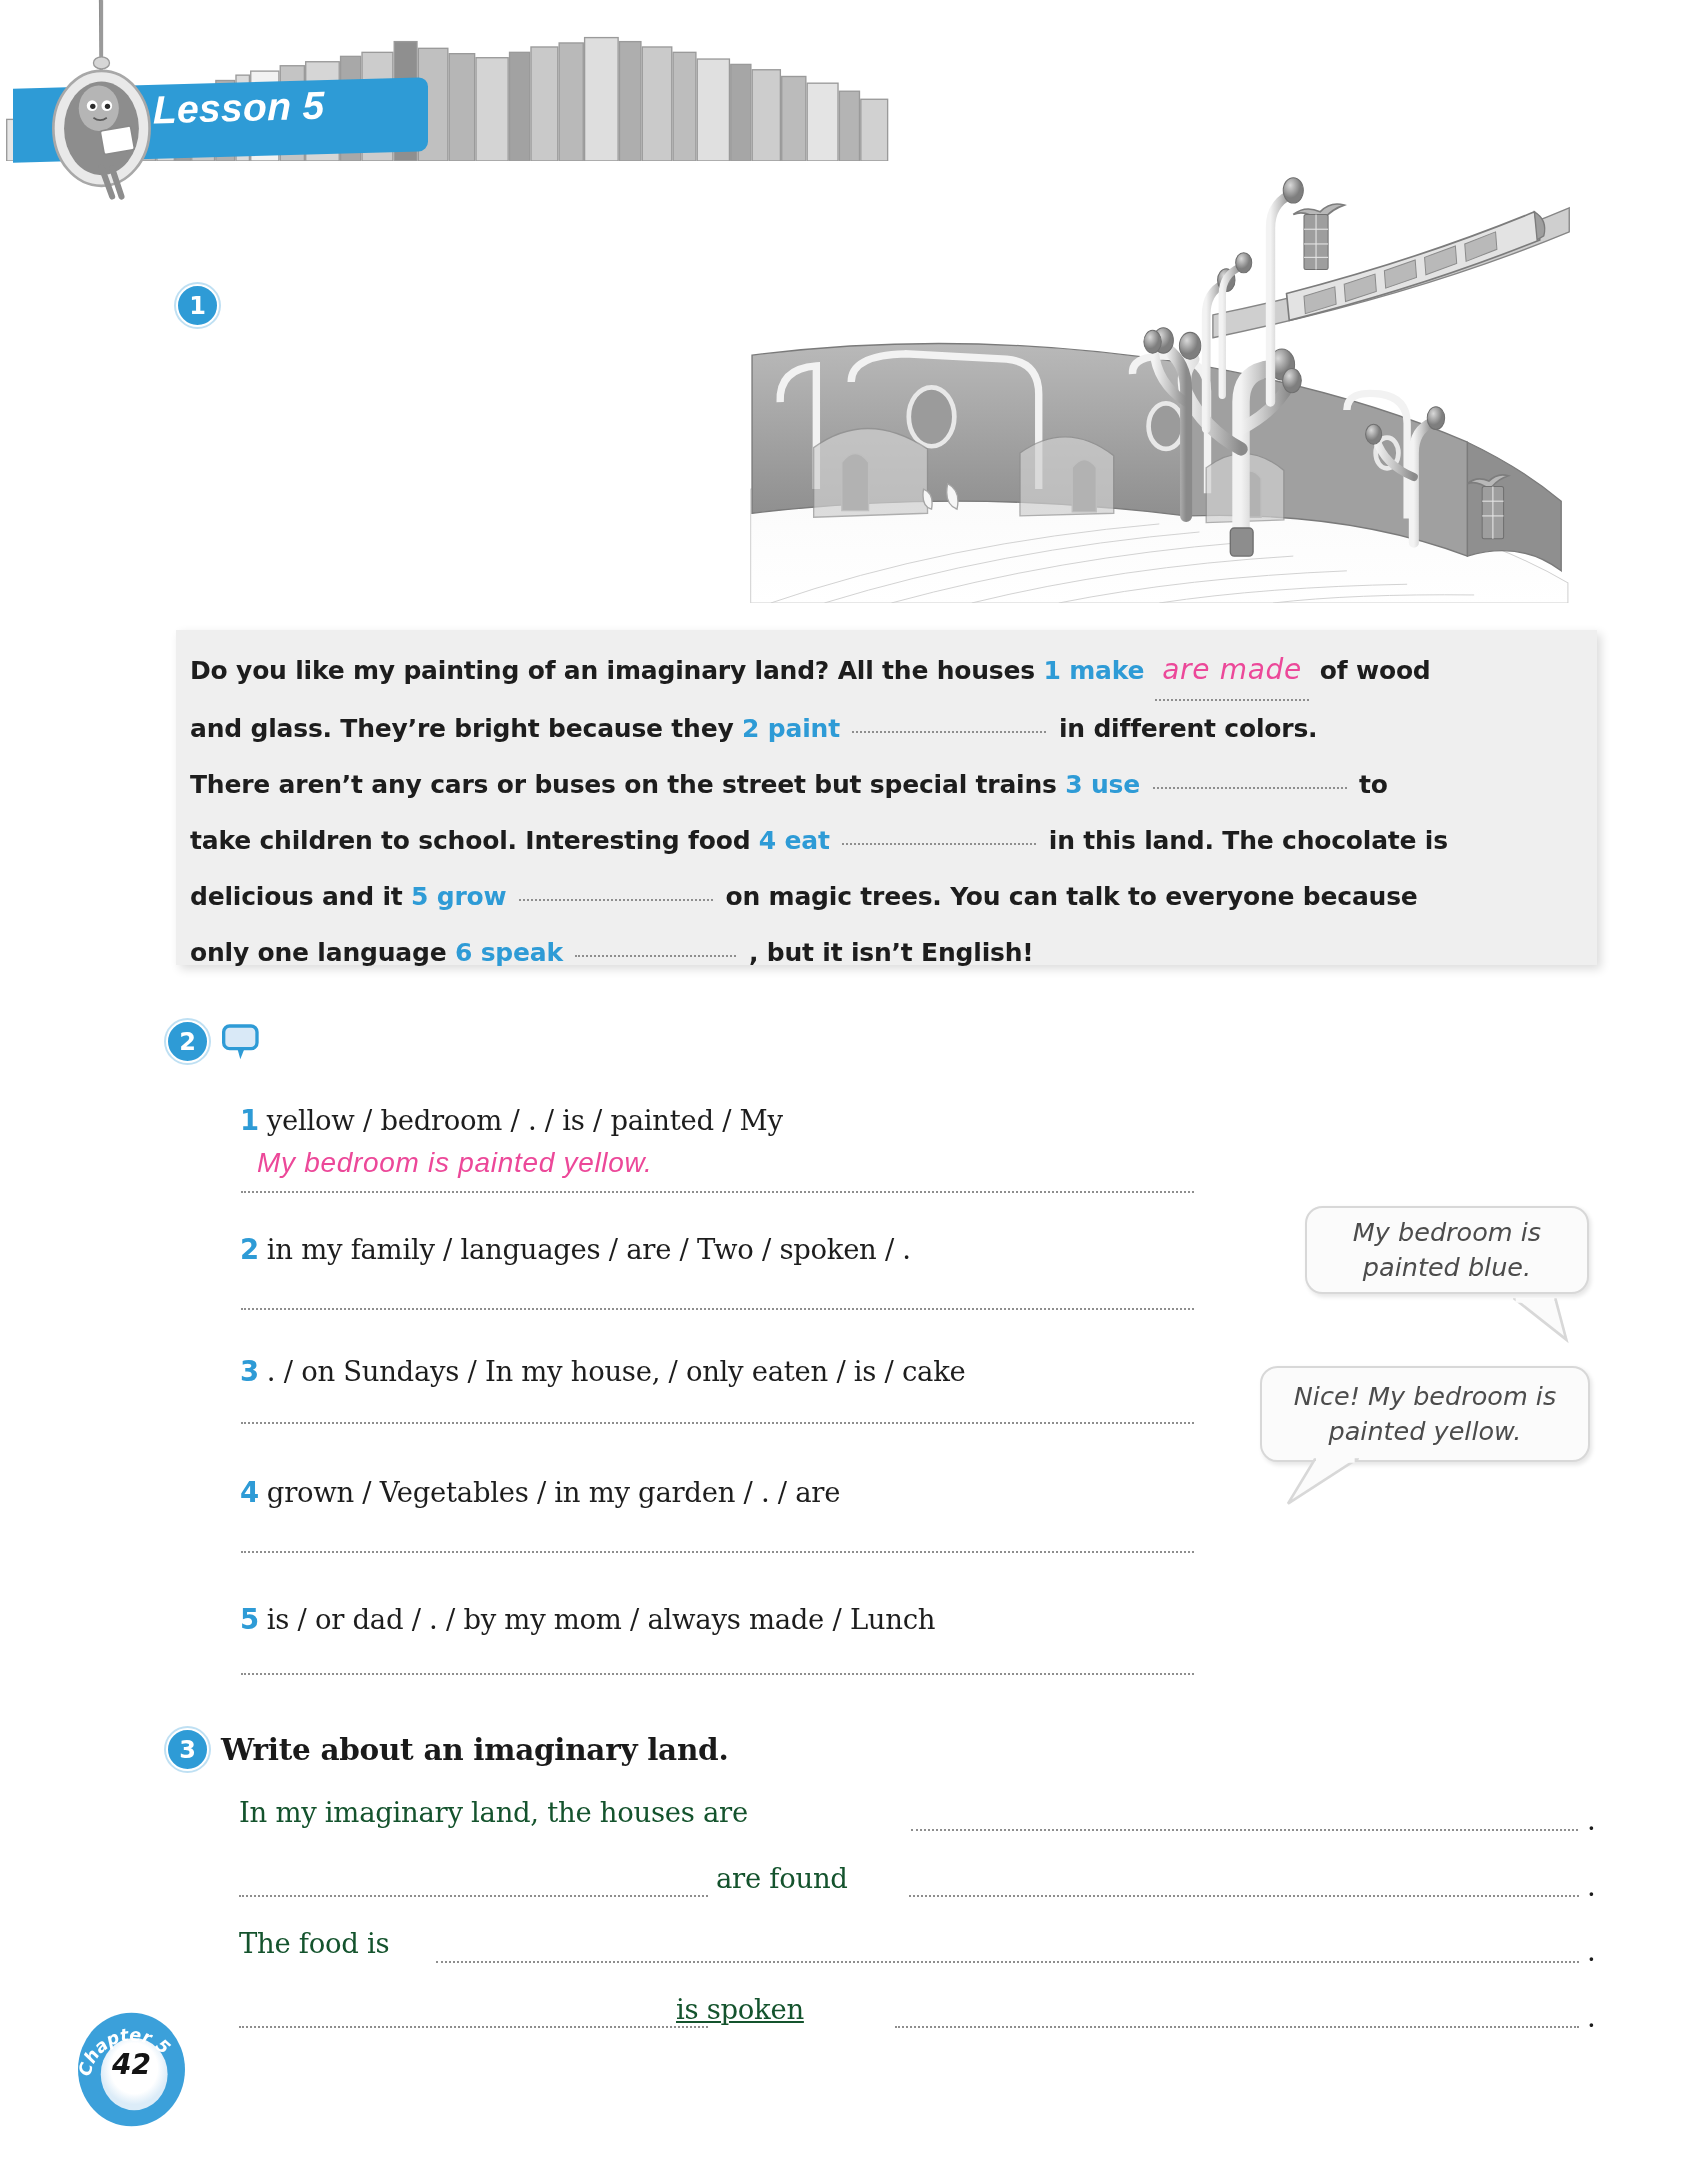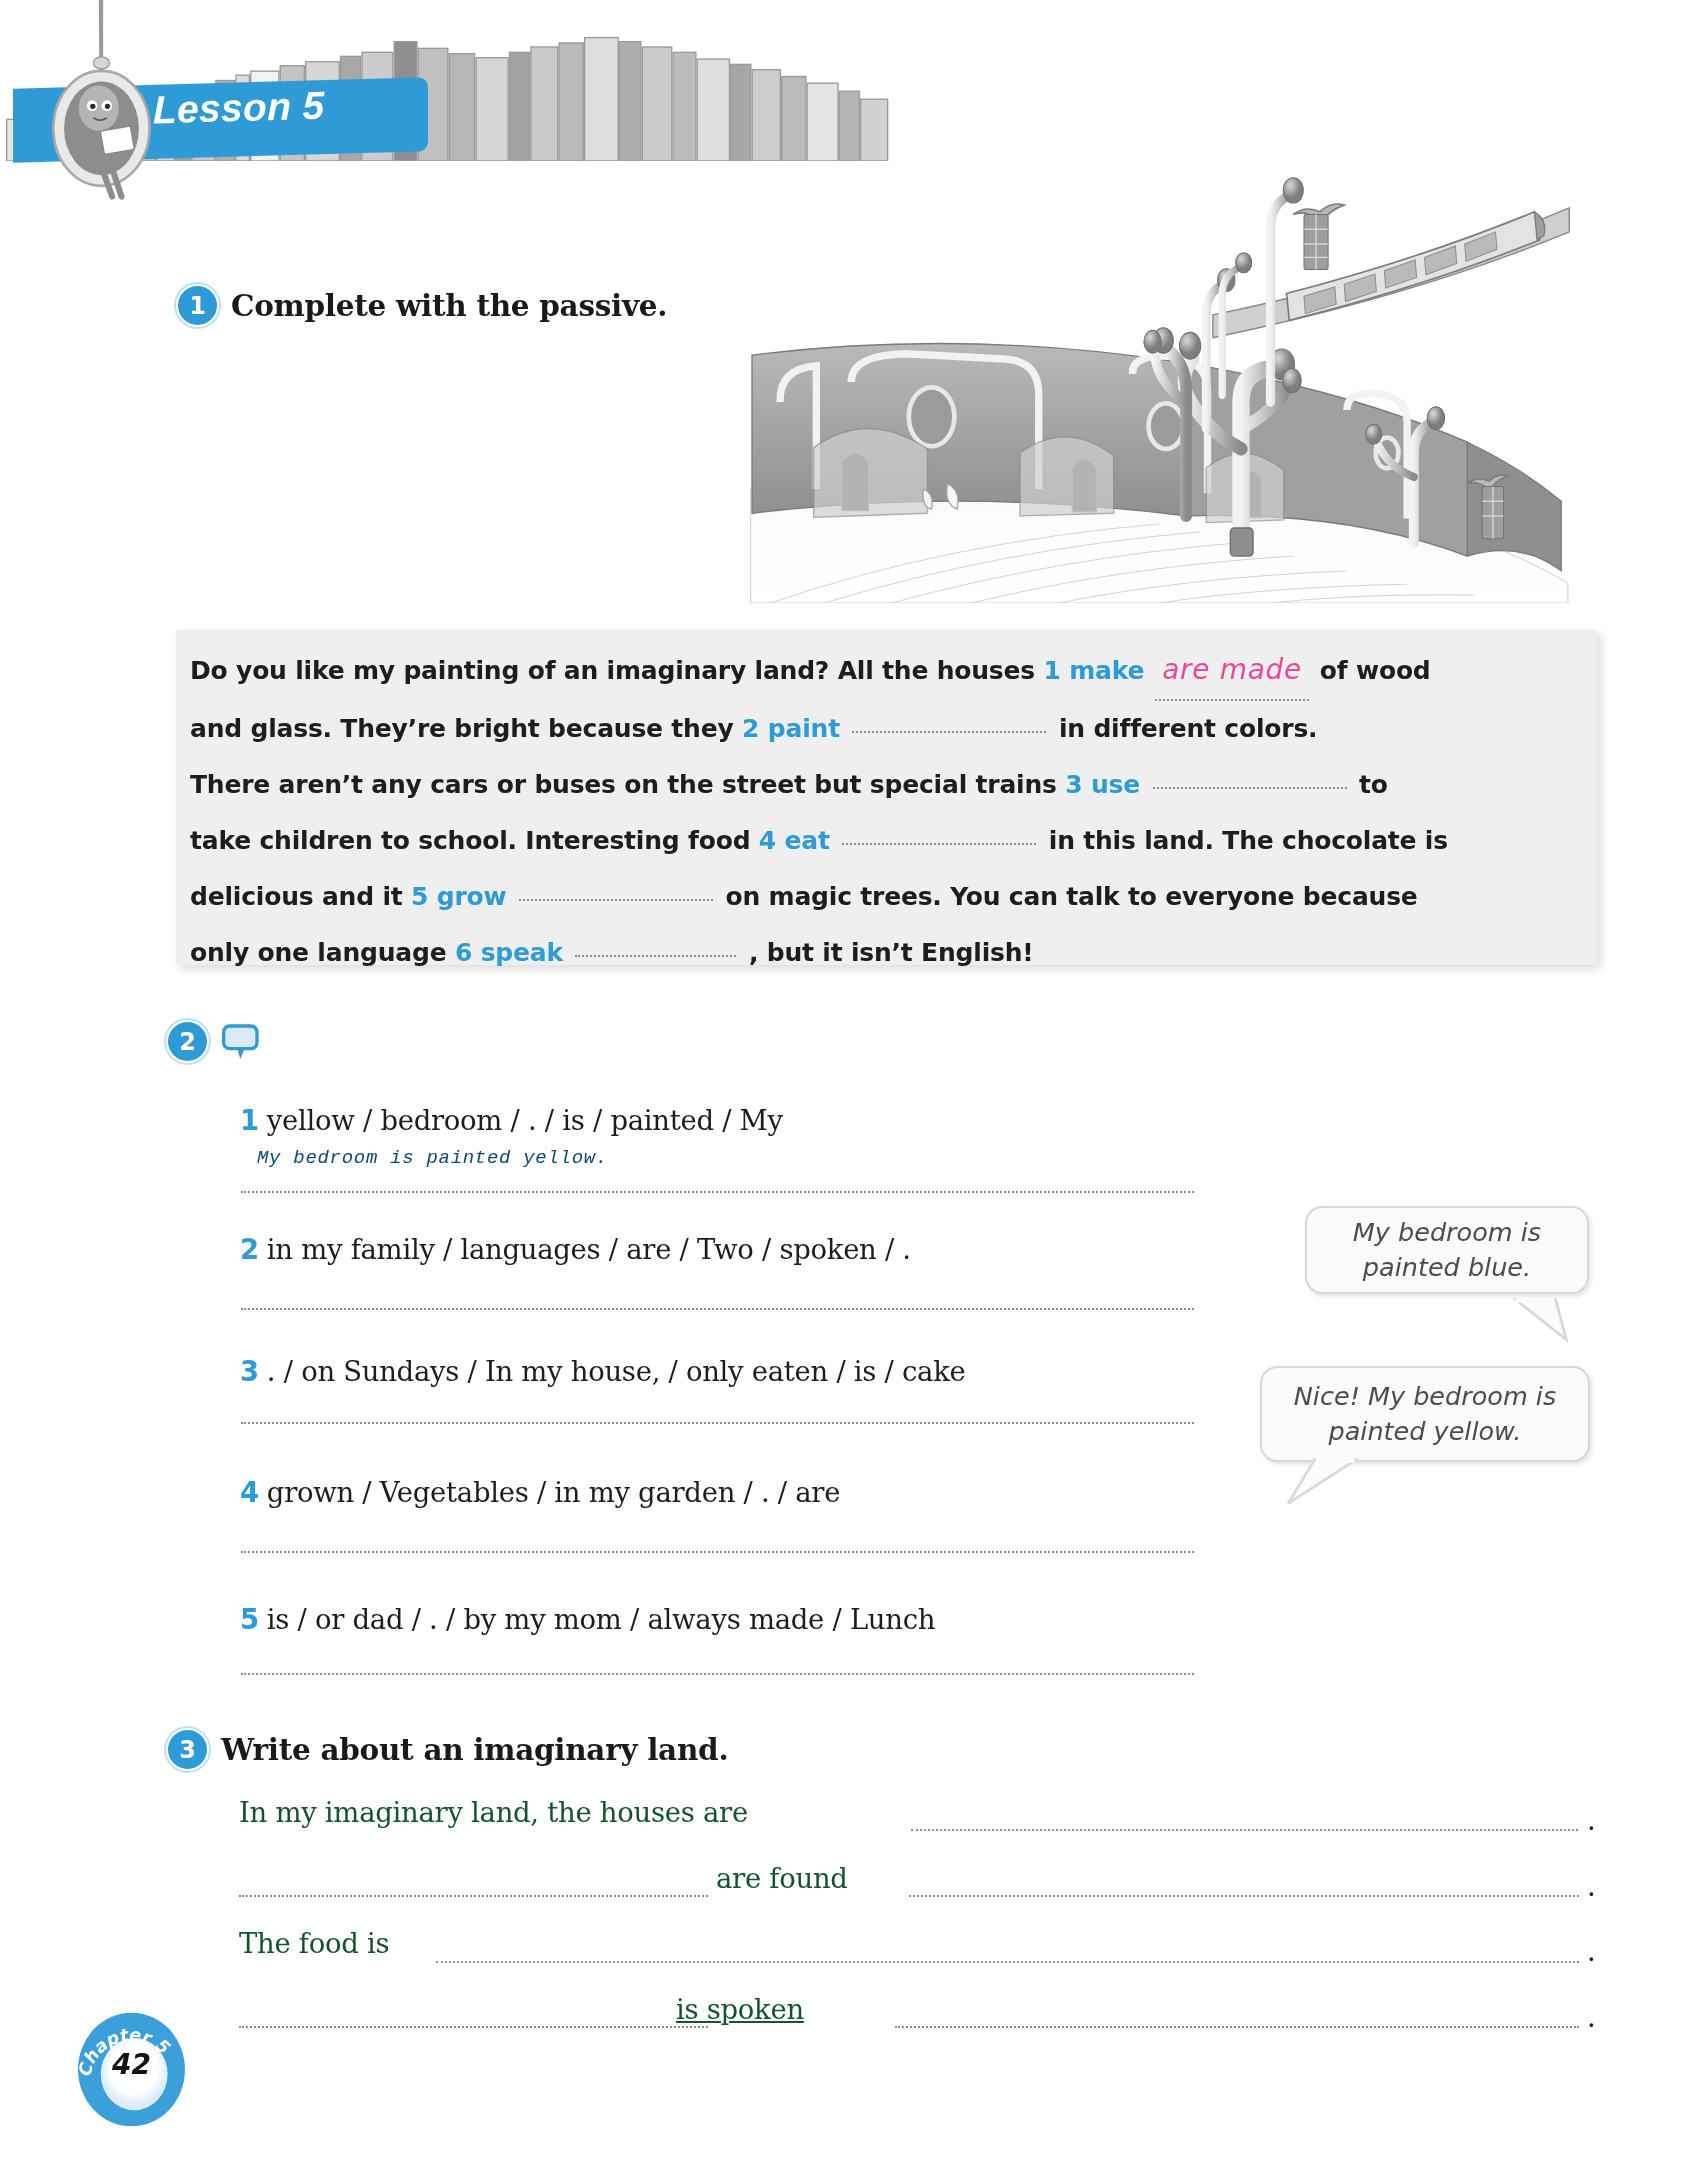--- a/index.html
+++ b/index.html
@@ -138,24 +138,24 @@
     font-weight: bold;
     margin-right: 8px;
     font-family: "DejaVu Sans", sans-serif;
   }
   .answer-line {
     position: absolute;
     border-bottom: 2px dotted #8e8e8e;
   }
   .hand-answer {
     position: absolute;
-    font-family: Liberation Mono, monospace;
+    font-family: Liberation Sans, sans-serif;
     font-style: italic;
-    font-size: 19px;
-    color: #0c4a6e;
+    font-size: 28px;
+    color: #ec4899;
     letter-spacing: 0.7px;
     white-space: nowrap;
   }
 
   
   .speech {
     position: absolute;
     background: #fbfbfb;
     border: 2.7px solid #d8d8d8;
     border-radius: 17.4px;
@@ -405,21 +405,20 @@
     <line x1="836" y1="214" x2="872" y2="214"></line>
       <line x1="854" y1="150" x2="854" y2="232"></line>
     <line x1="1102" y1="578" x2="1134" y2="578"></line>
       <line x1="1102" y1="600" x2="1134" y2="600"></line>
     <line x1="1118" y1="556" x2="1118" y2="634"></line>
   </g>
 </svg>
 
 <div class="ex-head" style="left:176px; top:284px;">
   <div class="num-badge">1</div>
-  <div class="ex-title">Complete with the passive.</div>
 </div>
 
 <div id="ex1-box"></div>
 <div id="ex1-text">
   <span>Do you like my painting of an imaginary land? All the houses</span>
   <span class="cue-num">1</span>
   <span class="cue">make</span>
   <span class="hand">are made</span>
   <span>of wood</span>
   <br>

